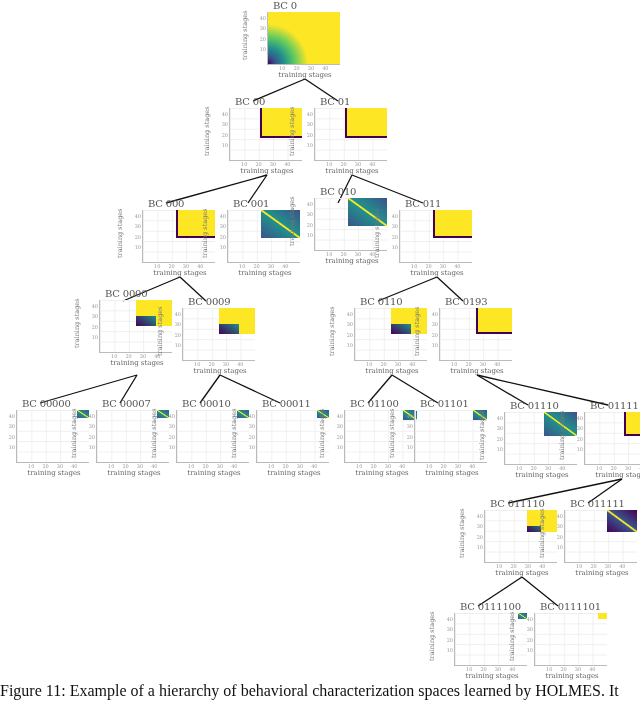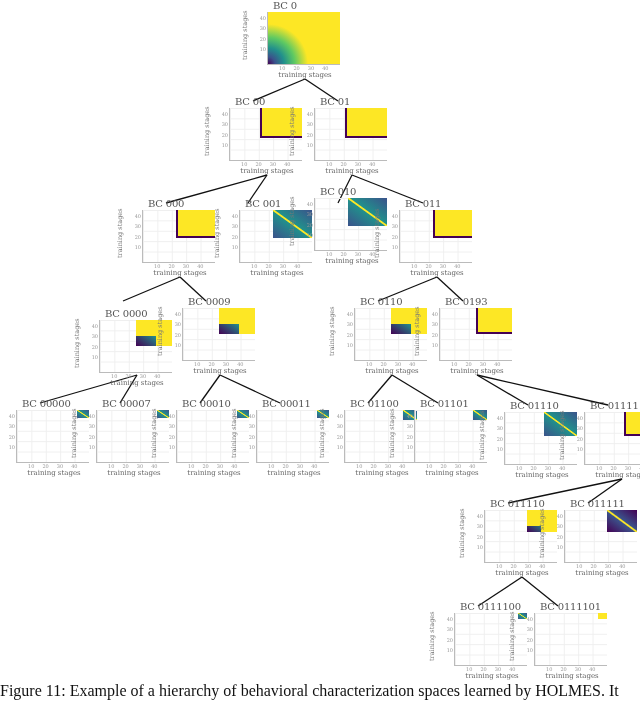--- a/index.html
+++ b/index.html
@@ -121,21 +121,21 @@
         <div class="heat" style="left: 33.12px; top: 0px; width: 38.88px; height: 28.08px; background: rgb(253, 231, 37); border-left: 2px solid rgb(68, 1, 84); border-bottom: 2px solid rgb(68, 1, 84); box-sizing: border-box;"></div>
       </div>
       <div class="xticks">
         <span style="left: 12px;">10</span>
         <span style="left: 26.4px;">20</span>
         <span style="left: 40.8px;">30</span>
         <span style="left: 55.2px;">40</span>
       </div>
       <div class="xlabel">training stages</div>
     </div>
-    <div class="node" style="left: 215px; top: 200px;">
+    <div class="node" style="left: 203px; top: 200px;">
       <div class="title">BC 001</div>
       <div class="ylabel">training stages</div>
       <div class="yticks">
         <span style="top: 3px;">40</span>
         <span style="top: 13.4px;">30</span>
         <span style="top: 23.8px;">20</span>
         <span style="top: 34.2px;">10</span>
       </div>
       <div class="plot">
         <div class="heat" style="left: 33.12px; top: 0px; width: 38.88px; height: 28.08px; background: linear-gradient(to right top, rgb(59, 82, 139) 0%, rgb(33, 144, 140) 47%, rgb(253, 231, 37) 49%, rgb(253, 231, 37) 51%, rgb(33, 144, 140) 53%, rgb(59, 82, 139) 100%);"></div>
@@ -181,21 +181,21 @@
         <div class="heat" style="left: 33.12px; top: 0px; width: 38.88px; height: 28.08px; background: rgb(253, 231, 37); border-left: 2px solid rgb(68, 1, 84); border-bottom: 2px solid rgb(68, 1, 84); box-sizing: border-box;"></div>
       </div>
       <div class="xticks">
         <span style="left: 12px;">10</span>
         <span style="left: 26.4px;">20</span>
         <span style="left: 40.8px;">30</span>
         <span style="left: 55.2px;">40</span>
       </div>
       <div class="xlabel">training stages</div>
     </div>
-    <div class="node" style="left: 75px; top: 310px;">
+    <div class="node" style="left: 75px; top: 290px;">
       <div class="title">BC 0000</div>
       <div class="ylabel">training stages</div>
       <div class="yticks">
         <span style="top: 3px;">40</span>
         <span style="top: 13.4px;">30</span>
         <span style="top: 23.8px;">20</span>
         <span style="top: 34.2px;">10</span>
       </div>
       <div class="plot">
         <div class="heat" style="left: 36px; top: 0px; width: 36px; height: 26px; background: linear-gradient(45deg, transparent 0px, transparent 50%, transparent 50%), linear-gradient(to right top, rgb(68, 1, 84) 0%, rgb(33, 144, 140) 47%, rgb(253, 231, 37) 49%, rgb(253, 231, 37) 51%, rgb(33, 144, 140) 53%, rgb(68, 1, 84) 100%); box-shadow: rgb(253, 231, 37) -16px 16px 0px 0px inset;"></div>

